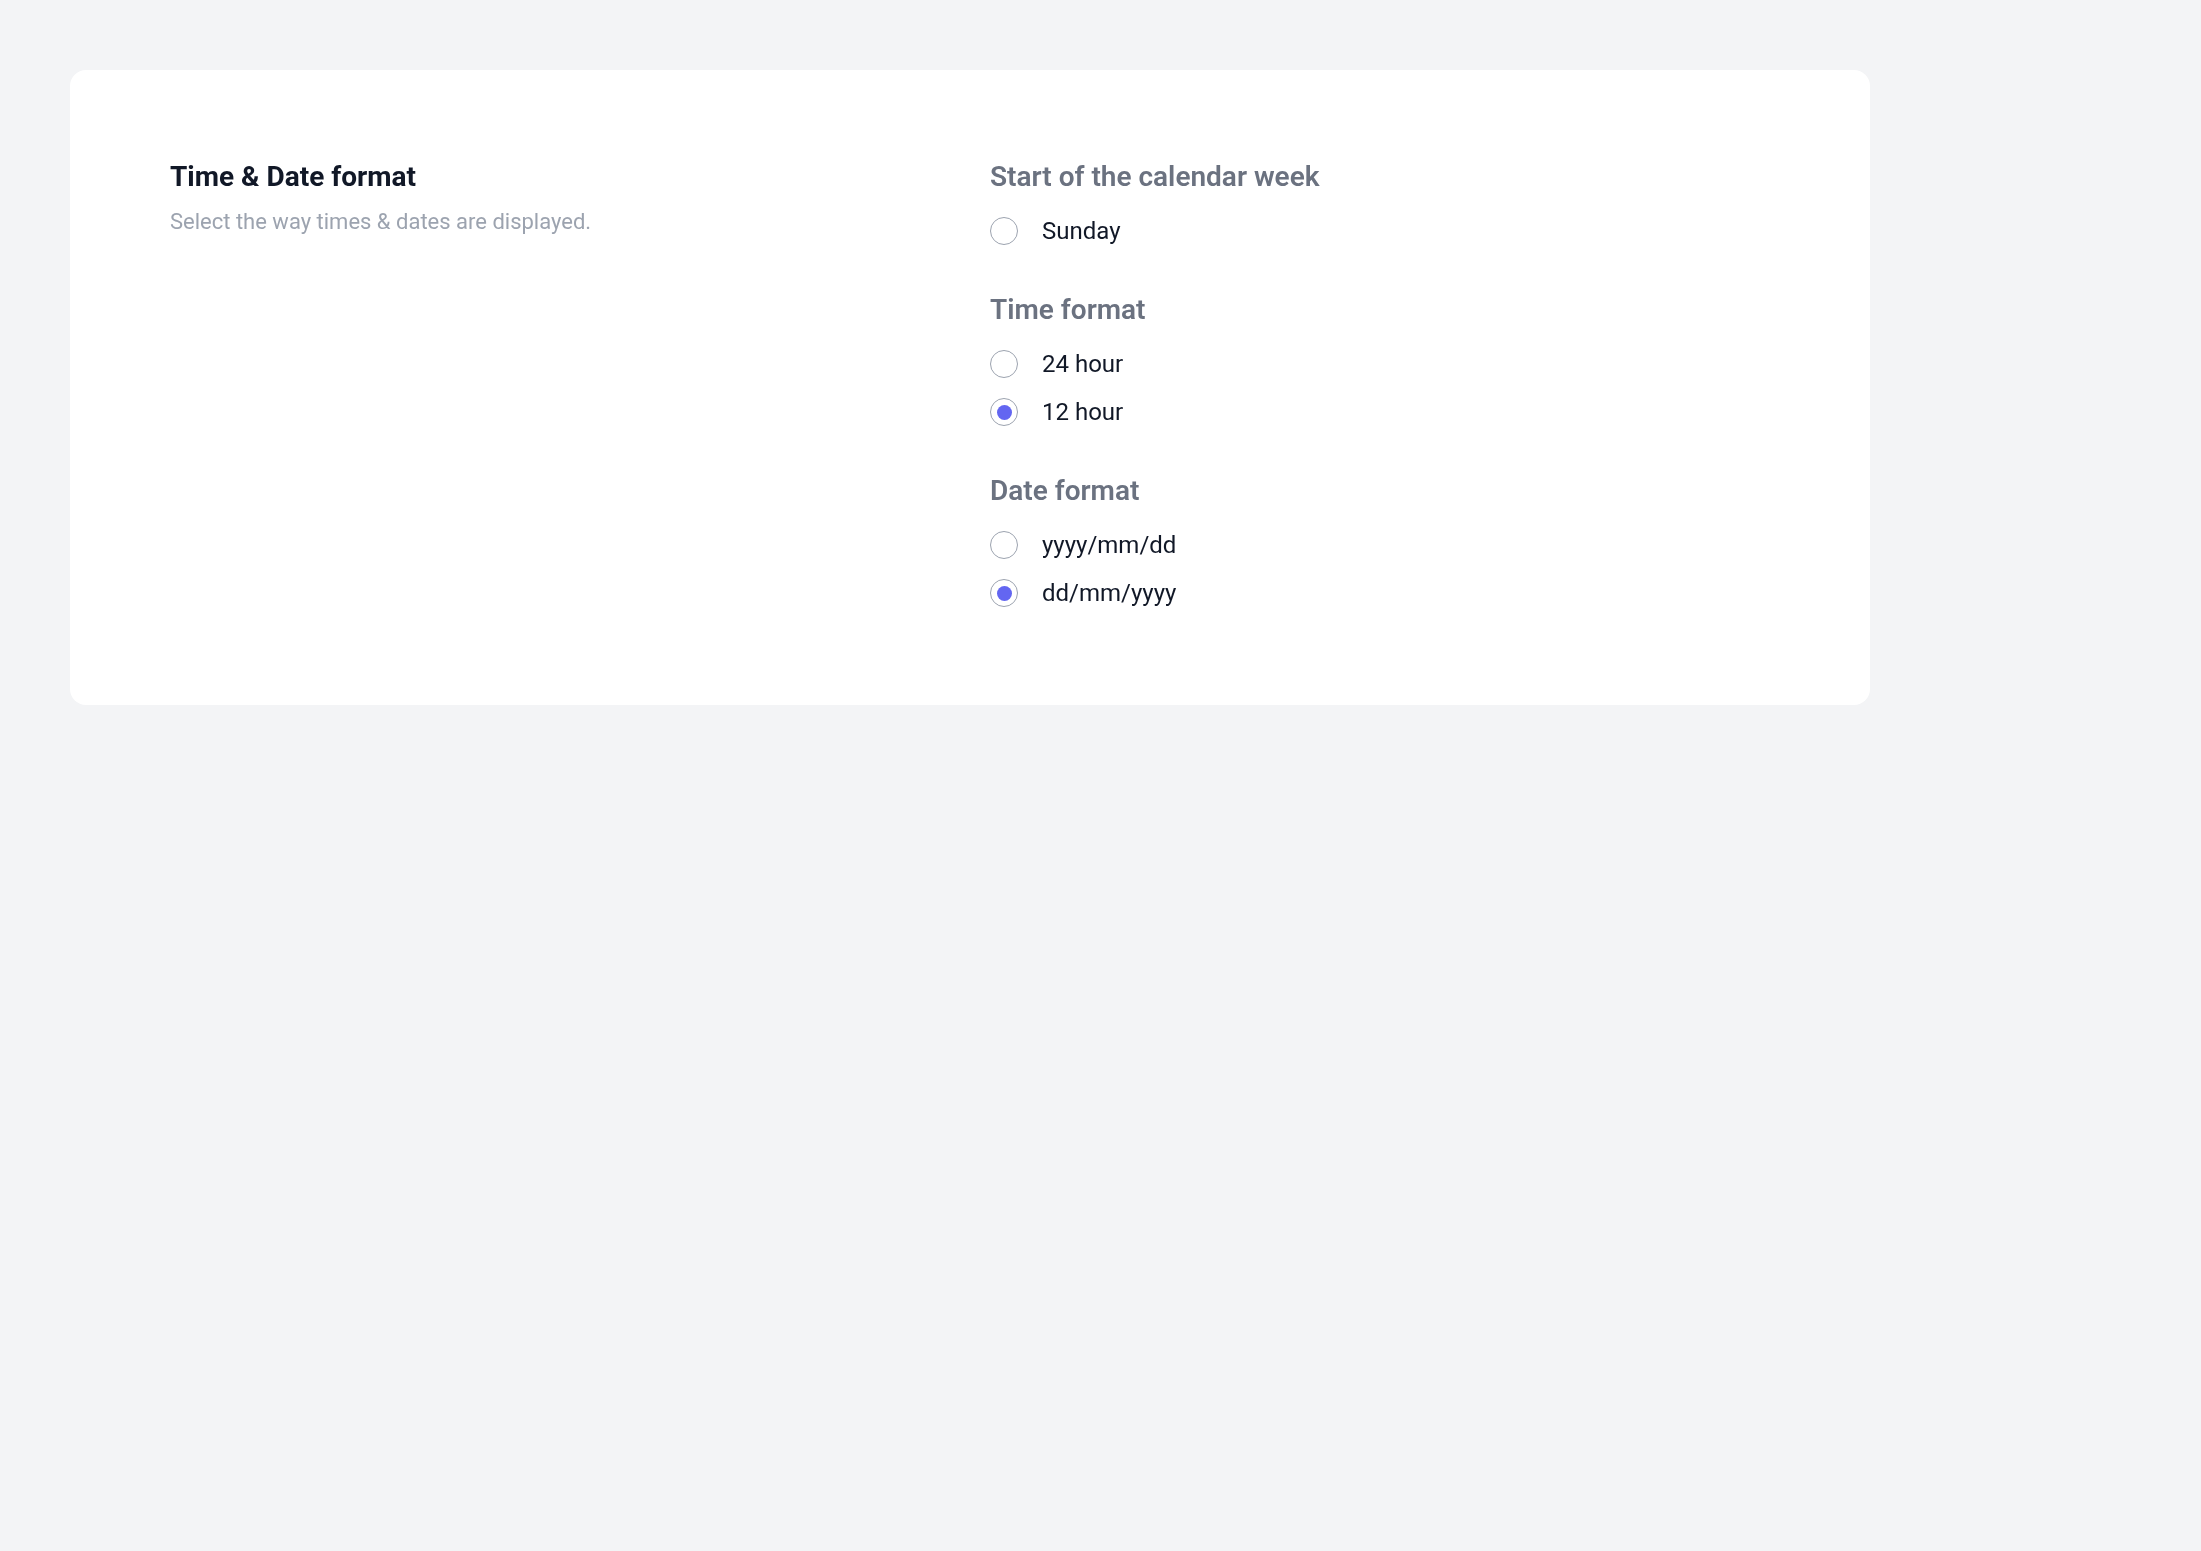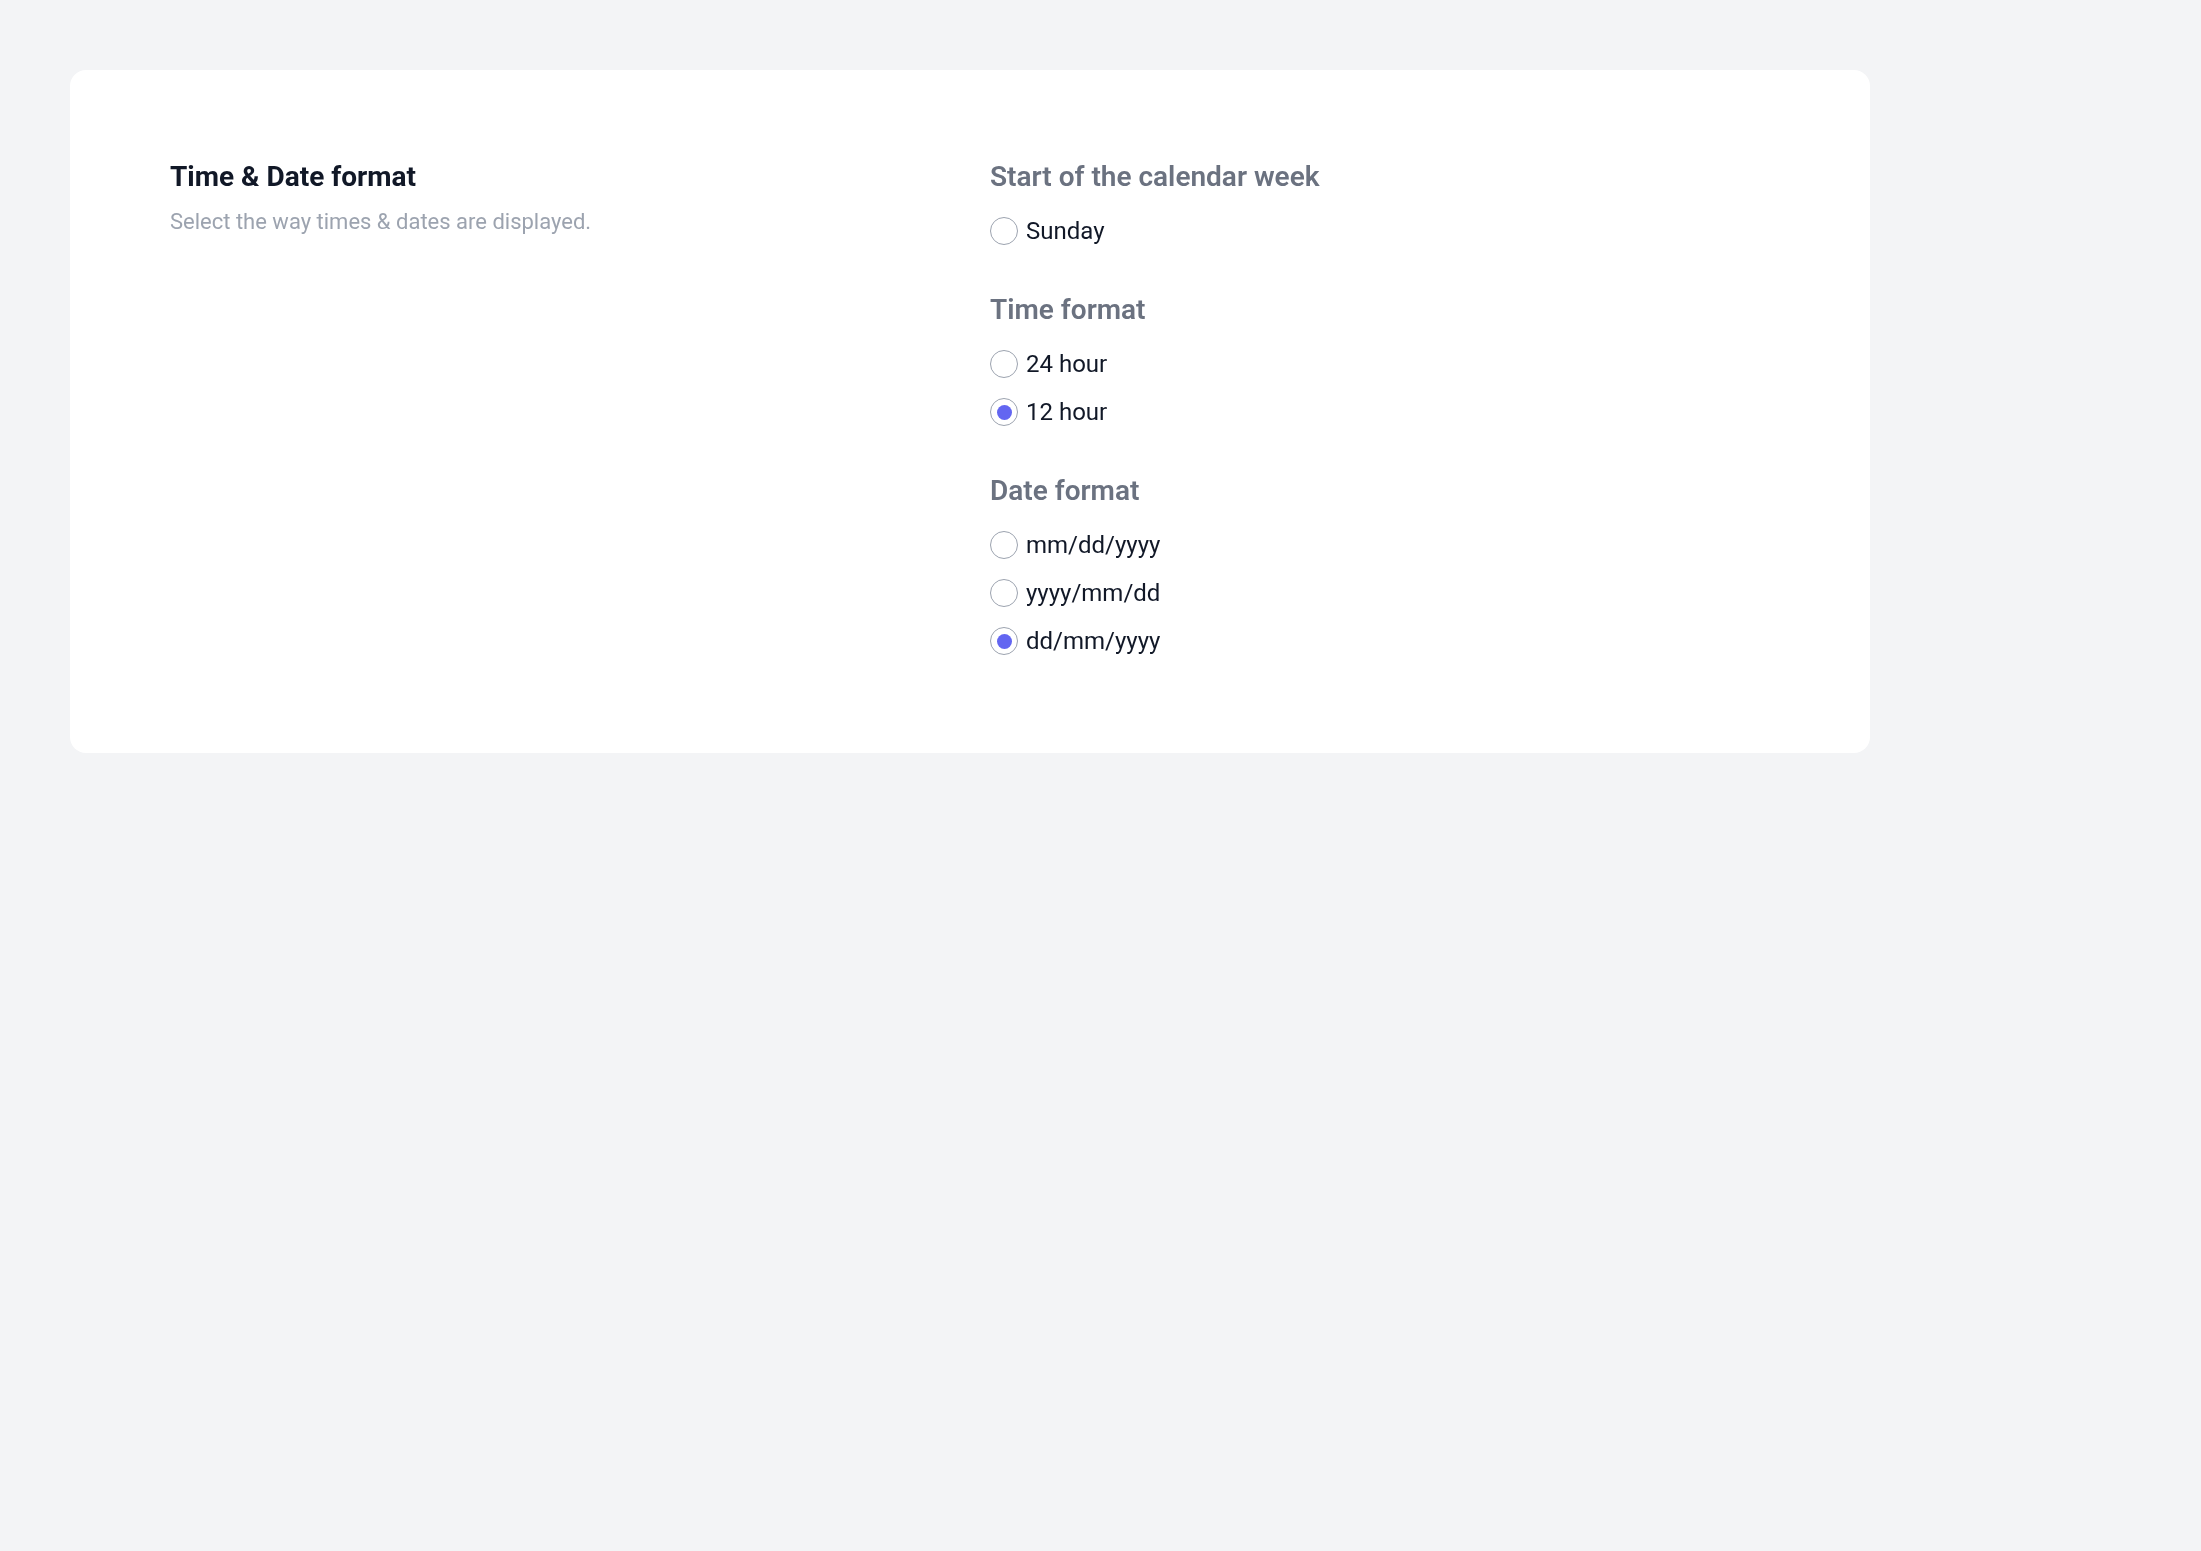--- a/index.html
+++ b/index.html
@@ -43,21 +43,21 @@
     }
     .group-label {
       font-size: 28px;
       font-weight: 600;
       color: #6b7280;
       margin-bottom: 24px;
     }
     .radio-option {
       display: flex;
       align-items: center;
-      gap: 8px;
+      gap: 24px;
       margin-bottom: 20px;
       cursor: pointer;
     }
     .radio-option:last-child {
       margin-bottom: 0;
     }
     .radio-circle {
       width: 28px;
       height: 28px;
       border-radius: 50%;
@@ -121,26 +121,20 @@
           <span class="radio-label">12 hour</span>
         </div>
       </div>
 
       <div class="group">
         <div class="group-label">Date format</div>
         <div class="radio-option">
           <div class="radio-circle">
             
           </div>
-          <span class="radio-label">mm/dd/yyyy</span>
-        </div>
-        <div class="radio-option">
-          <div class="radio-circle">
-            
-          </div>
           <span class="radio-label">yyyy/mm/dd</span>
         </div>
         <div class="radio-option">
           <div class="radio-circle selected">
             <div class="radio-dot"></div>
           </div>
           <span class="radio-label">dd/mm/yyyy</span>
         </div>
       </div>
 

